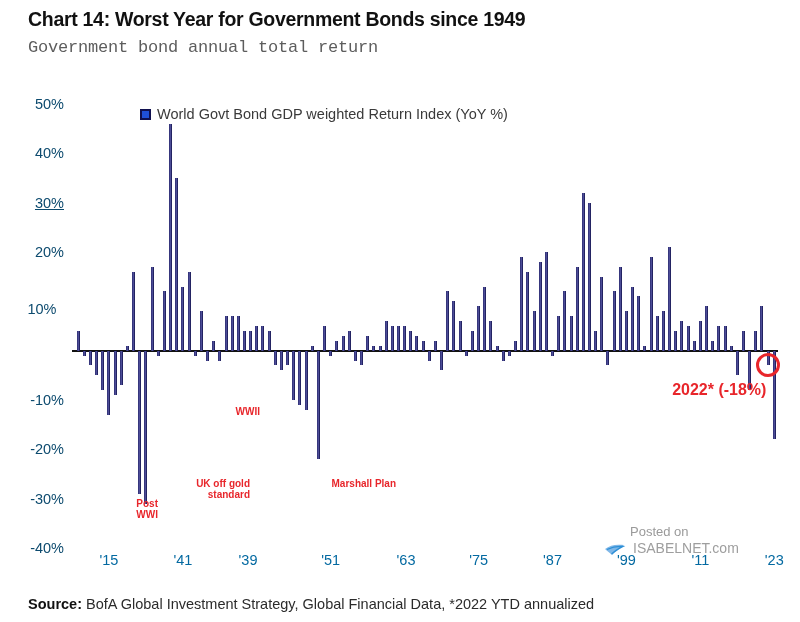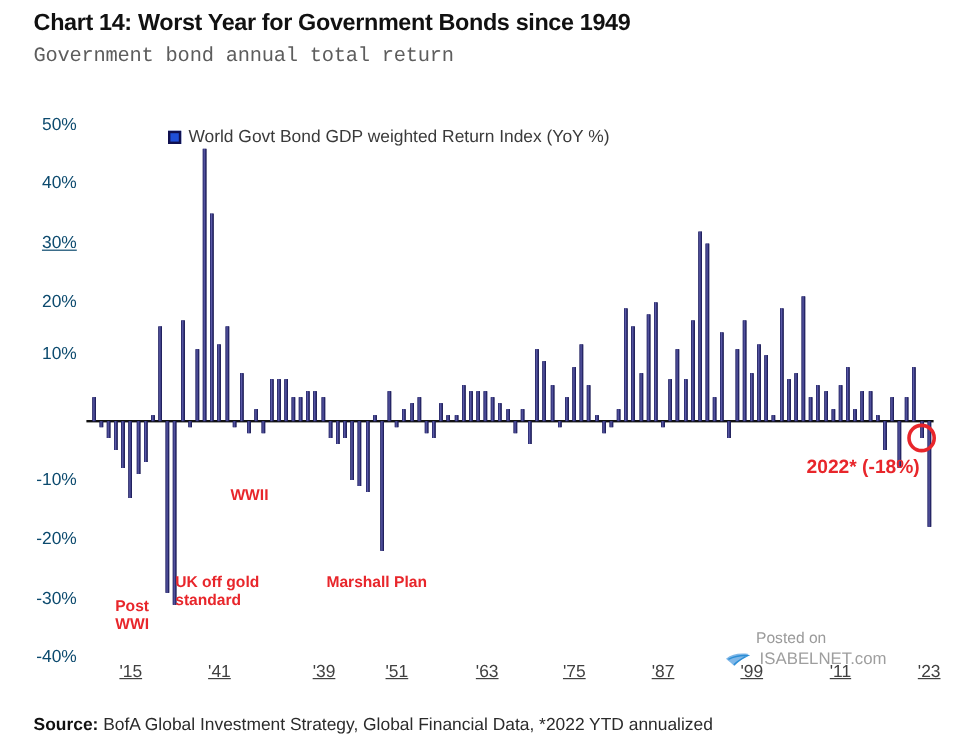--- a/index.html
+++ b/index.html
@@ -44,42 +44,42 @@
   .ytick {
     position: absolute; left: 20px; width: 44px;
     font-size: 14.5px; color: #0c4a6e;
     text-align: right; white-space: nowrap;
     transform: translateY(-50%);
   }
 
   
   .xtick {
     position: absolute; top: 552px;
-    font-size: 14.5px; color: #404040;
-    white-space: nowrap; transform: translateX(-50%); text-decoration: underline;
+    font-size: 14.5px; color: #0369a1;
+    white-space: nowrap; transform: translateX(-50%);
   }
 
   
   #legend {
     position: absolute; left: 140px; top: 106px;
     display: flex; align-items: center; gap: 6px;
     white-space: nowrap;
   }
   #legend .swatch {
     width: 11px; height: 11px;
     background: #1f4fd8;
     border: 2px solid #10104f;
   }
   #legend .ltext { font-size: 14.5px; color: #3a3a3a; }
 
   
   .anno {
     position: absolute;
-    color: #e8262b; font-size: 13px; font-weight: bold;
-    text-align: left; line-height: 1.12;
+    color: #e8262b; font-size: 10px; font-weight: bold;
+    text-align: right; line-height: 1.12;
     white-space: pre-line;
   }
   #anno-postwwi   { left: 96px;  top: 498px; width: 62px; }
   #anno-ukgold    { left: 146px; top: 478px; width: 104px; }
   #anno-wwii      { left: 192px; top: 406px; width: 68px; }
   #anno-marshall  { left: 272px; top: 478px; width: 124px; }
   #anno-2022 {
     left: 636px; top: 444px; width: 140px;
     text-align: left; font-size: 16px;
   }
@@ -272,28 +272,28 @@
 
   <div id="source">
     <b>Source:</b>
     <span>BofA Global Investment Strategy, Global Financial Data, *2022 YTD annualized</span>
   </div>
 
 <div class="ytick" style="top: 104px;">50%</div>
     <div class="ytick" style="top: 153.333px; text-align: right;">40%</div>
     <div class="ytick" style="top: 202.667px; text-decoration: underline;">30%</div>
     <div class="ytick" style="top: 252px;">20%</div>
-    <div class="ytick" style="top: 295px;">10%</div>
+    <div class="ytick" style="top: 309px; text-align: center;">10%</div>
     <div class="ytick" style="top: 400px;">-10%</div>
     <div class="ytick" style="top: 449.333px;">-20%</div>
     <div class="ytick" style="top: 498.667px;">-30%</div>
     <div class="ytick" style="top: 548px;">-40%</div>
     <div class="xtick" style="left: 108.963px;">'15</div>
     <div class="xtick" style="left: 182.89px;">'41</div>
-    <div class="xtick" style="left: 270px;">'39</div>
+    <div class="xtick" style="left: 248px;">'39</div>
     <div class="xtick" style="left: 330.743px;">'51</div>
     <div class="xtick" style="left: 406px;">'63</div>
     <div class="xtick" style="left: 478.597px;">'75</div>
     <div class="xtick" style="left: 552.524px;">'87</div>
     <div class="xtick" style="left: 626.45px;">'99</div>
     <div class="xtick" style="left: 700.377px;">'11</div>
     <div class="xtick" style="left: 774.304px;">'23</div>
   </div>
 
 </body></html>

